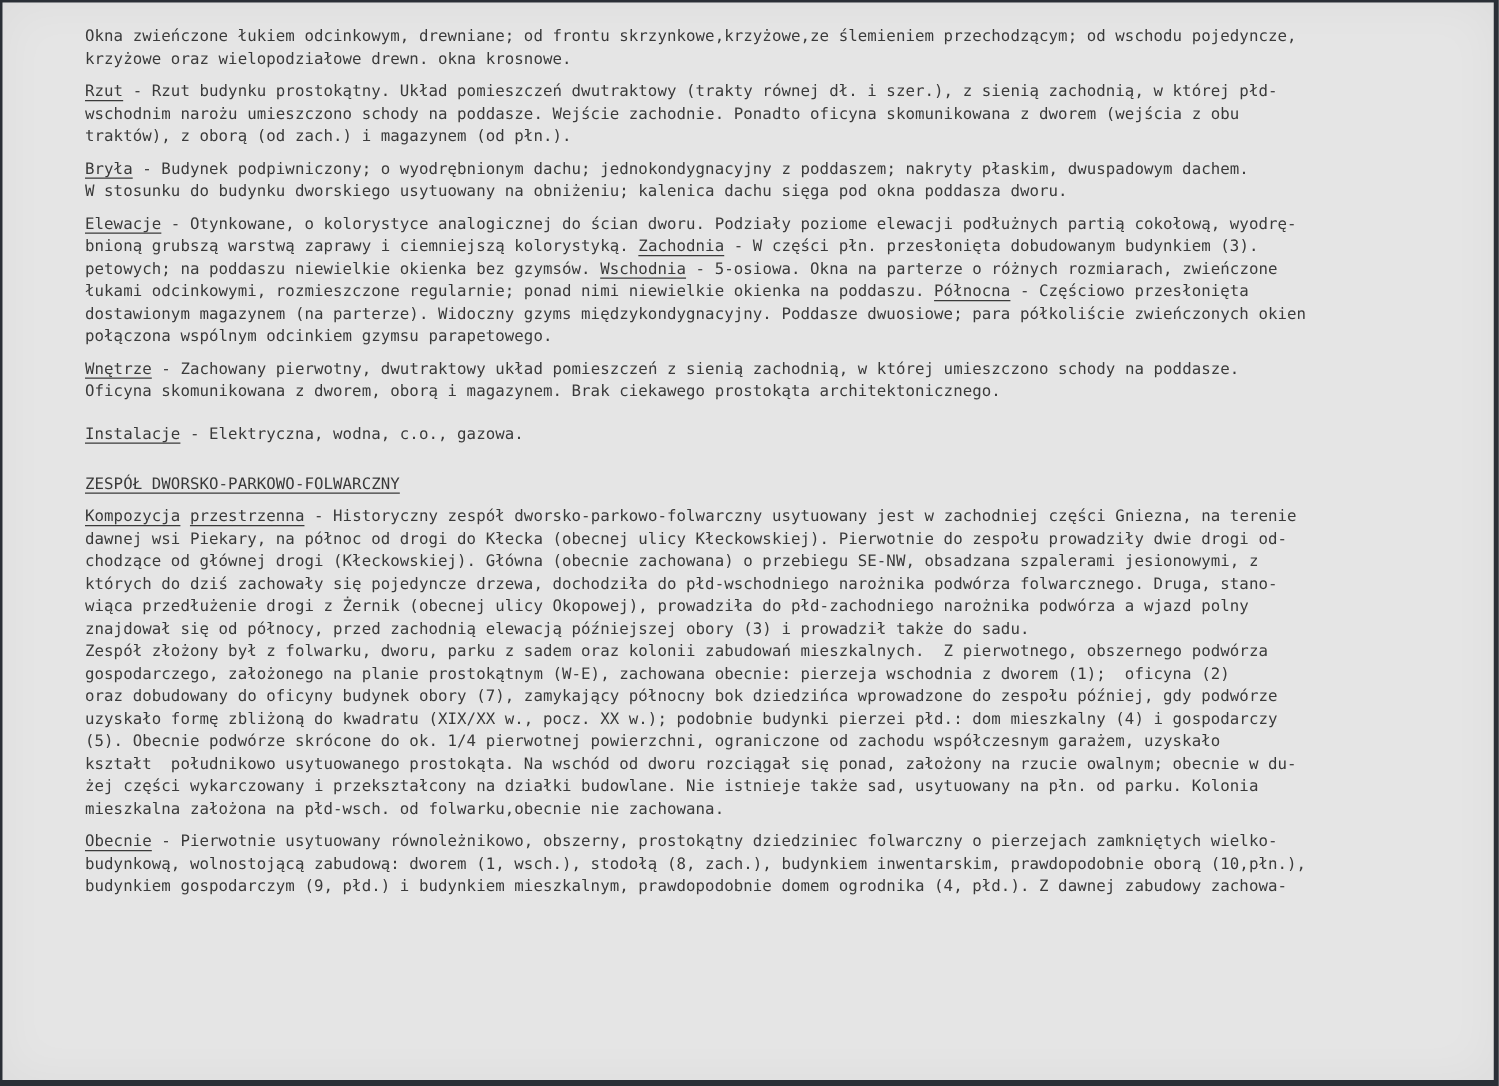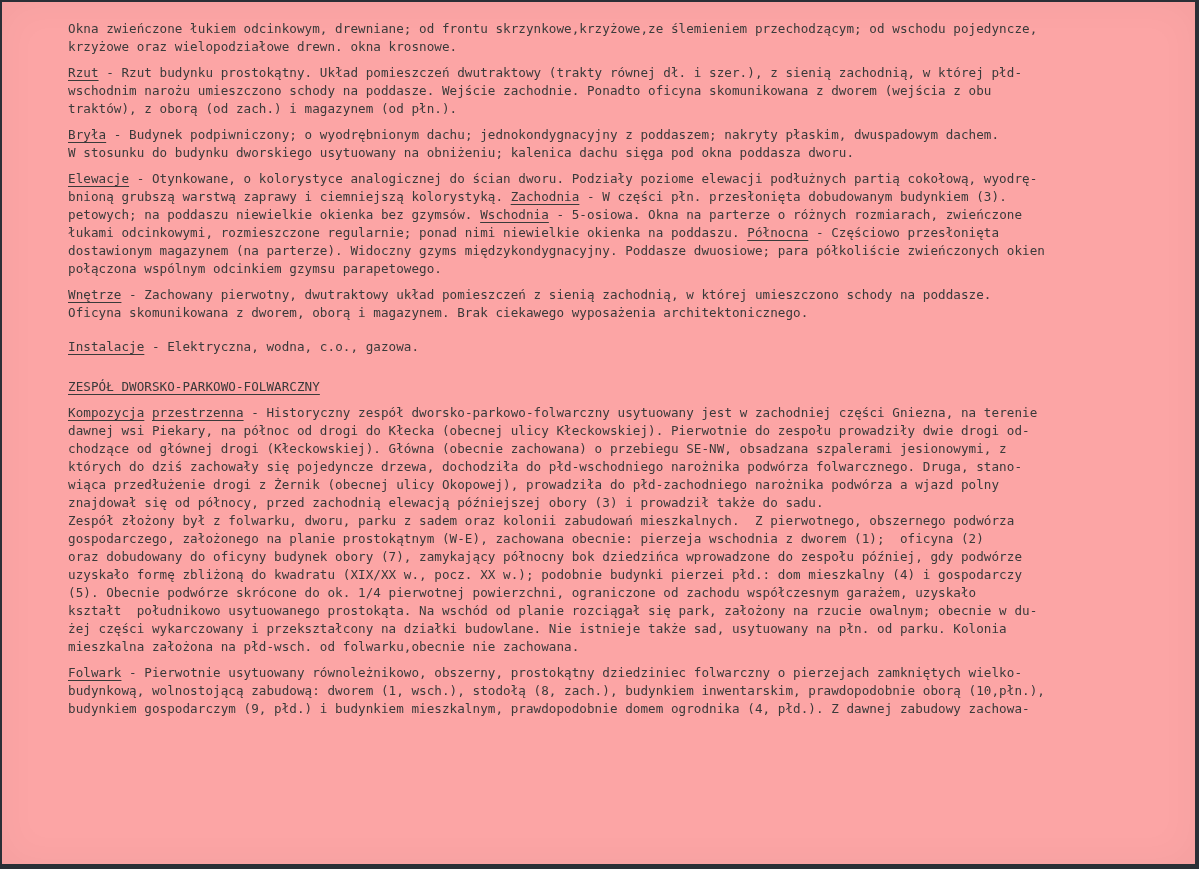--- a/index.html
+++ b/index.html
@@ -3,21 +3,21 @@
 <meta charset="utf-8">
 <style>
   html, body { margin: 0; padding: 0; }
   body {
     width: 1199px; height: 869px; overflow: hidden;
     background: #2a2f36;
     position: relative;
   }
   .page {
     position: absolute; left: 2px; top: 2px; width: 1193px; height: 862px;
-    background: #fca5a5;
+    background: #e5e5e5;
     box-shadow: inset 0 0 40px rgba(0,0,0,0.04);
   }
   .sheet {
     position: absolute; left: 66px; top: 18px; width: 1100px;
     font-family: "DejaVu Sans Mono", "Liberation Mono", monospace;
     font-size: 12.6px;
     letter-spacing: 0.05px;
     color: #3a3a3a;
   }
   .line {
@@ -49,21 +49,21 @@
 
     <div class="line"><span class="u">Elewacje</span><span> - Otynkowane, o kolorystyce analogicznej do ścian dworu. Podziały poziome elewacji podłużnych partią cokołową, wyodrę-</span></div>
     <div class="line"><span>bnioną grubszą warstwą zaprawy i ciemniejszą kolorystyką. </span><span class="u">Zachodnia</span><span> - W części płn. przesłonięta dobudowanym budynkiem (3).</span></div>
     <div class="line"><span>petowych; na poddaszu niewielkie okienka bez gzymsów. </span><span class="u">Wschodnia</span><span> - 5-osiowa. Okna na parterze o różnych rozmiarach, zwieńczone</span></div>
     <div class="line"><span>łukami odcinkowymi, rozmieszczone regularnie; ponad nimi niewielkie okienka na poddaszu. </span><span class="u">Północna</span><span> - Częściowo przesłonięta</span></div>
     <div class="line">dostawionym magazynem (na parterze). Widoczny gzyms międzykondygnacyjny. Poddasze dwuosiowe; para półkoliście zwieńczonych okien</div>
     <div class="line">połączona wspólnym odcinkiem gzymsu parapetowego.</div>
     <div class="gap"></div>
 
     <div class="line"><span class="u">Wnętrze</span><span> - Zachowany pierwotny, dwutraktowy układ pomieszczeń z sienią zachodnią, w której umieszczono schody na poddasze.</span></div>
-    <div class="line">Oficyna skomunikowana z dworem, oborą i magazynem. Brak ciekawego wyposażenia architektonicznego.</div>
+    <div class="line">Oficyna skomunikowana z dworem, oborą i magazynem. Brak ciekawego prostokąta architektonicznego.</div>
     <div class="gap"></div>
 
     <div class="gap"></div>
 
     <div class="line"><span class="u">Instalacje</span><span> - Elektryczna, wodna, c.o., gazowa.</span></div>
     <div class="gap-big"></div>
 
     <div class="line"><span class="u">ZESPÓŁ DWORSKO-PARKOWO-FOLWARCZNY</span></div>
     <div class="gap"></div>
 
@@ -71,22 +71,22 @@
     <div class="line">dawnej wsi Piekary, na północ od drogi do Kłecka (obecnej ulicy Kłeckowskiej). Pierwotnie do zespołu prowadziły dwie drogi od-</div>
     <div class="line">chodzące od głównej drogi (Kłeckowskiej). Główna (obecnie zachowana) o przebiegu SE-NW, obsadzana szpalerami jesionowymi, z</div>
     <div class="line">których do dziś zachowały się pojedyncze drzewa, dochodziła do płd-wschodniego narożnika podwórza folwarcznego. Druga, stano-</div>
     <div class="line">wiąca przedłużenie drogi z Żernik (obecnej ulicy Okopowej), prowadziła do płd-zachodniego narożnika podwórza a wjazd polny</div>
     <div class="line">znajdował się od północy, przed zachodnią elewacją późniejszej obory (3) i prowadził także do sadu.</div>
     <div class="line">Zespół złożony był z folwarku, dworu, parku z sadem oraz kolonii zabudowań mieszkalnych.  Z pierwotnego, obszernego podwórza</div>
     <div class="line">gospodarczego, założonego na planie prostokątnym (W-E), zachowana obecnie: pierzeja wschodnia z dworem (1);  oficyna (2)</div>
     <div class="line">oraz dobudowany do oficyny budynek obory (7), zamykający północny bok dziedzińca wprowadzone do zespołu później, gdy podwórze</div>
     <div class="line">uzyskało formę zbliżoną do kwadratu (XIX/XX w., pocz. XX w.); podobnie budynki pierzei płd.: dom mieszkalny (4) i gospodarczy</div>
     <div class="line">(5). Obecnie podwórze skrócone do ok. 1/4 pierwotnej powierzchni, ograniczone od zachodu współczesnym garażem, uzyskało</div>
-    <div class="line">kształt  południkowo usytuowanego prostokąta. Na wschód od planie rozciągał się park, założony na rzucie owalnym; obecnie w du-</div>
+    <div class="line">kształt  południkowo usytuowanego prostokąta. Na wschód od dworu rozciągał się ponad, założony na rzucie owalnym; obecnie w du-</div>
     <div class="line">żej części wykarczowany i przekształcony na działki budowlane. Nie istnieje także sad, usytuowany na płn. od parku. Kolonia</div>
     <div class="line">mieszkalna założona na płd-wsch. od folwarku,obecnie nie zachowana.</div>
     <div class="gap"></div>
 
-    <div class="line"><span class="u">Folwark</span><span> - Pierwotnie usytuowany równoleżnikowo, obszerny, prostokątny dziedziniec folwarczny o pierzejach zamkniętych wielko-</span></div>
+    <div class="line"><span class="u">Obecnie</span><span> - Pierwotnie usytuowany równoleżnikowo, obszerny, prostokątny dziedziniec folwarczny o pierzejach zamkniętych wielko-</span></div>
     <div class="line">budynkową, wolnostojącą zabudową: dworem (1, wsch.), stodołą (8, zach.), budynkiem inwentarskim, prawdopodobnie oborą (10,płn.),</div>
     <div class="line">budynkiem gospodarczym (9, płd.) i budynkiem mieszkalnym, prawdopodobnie domem ogrodnika (4, płd.). Z dawnej zabudowy zachowa-</div>
   </div>
 </div>
 
 </body></html>

